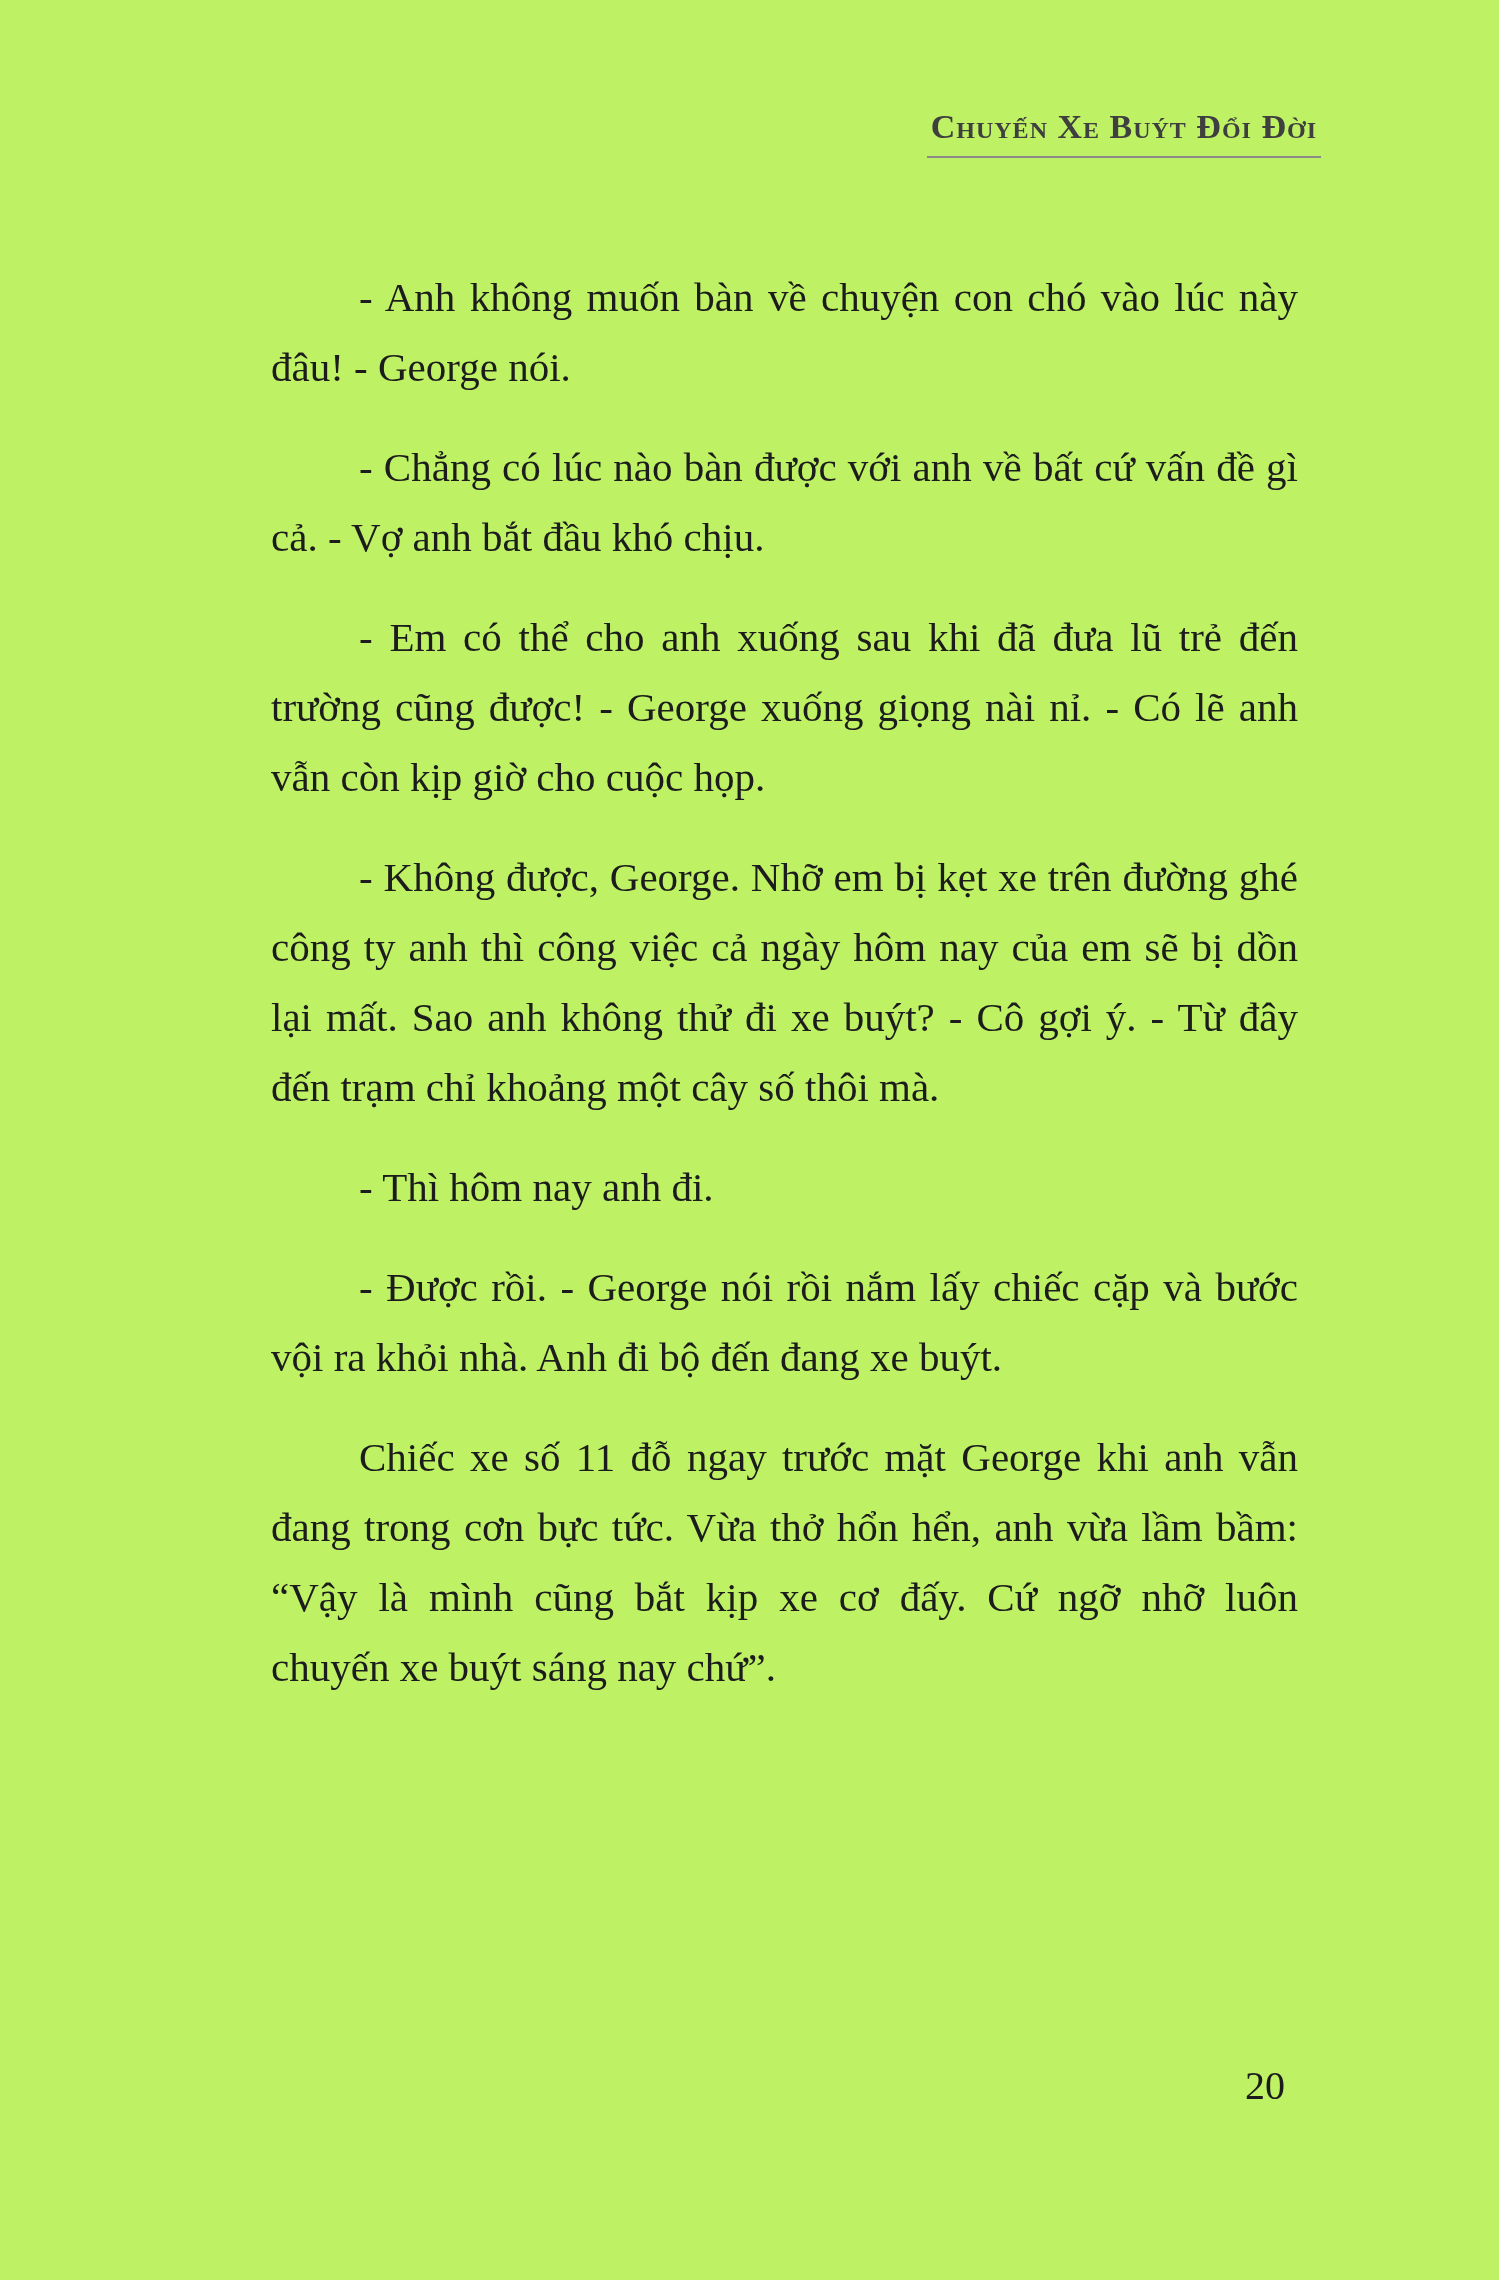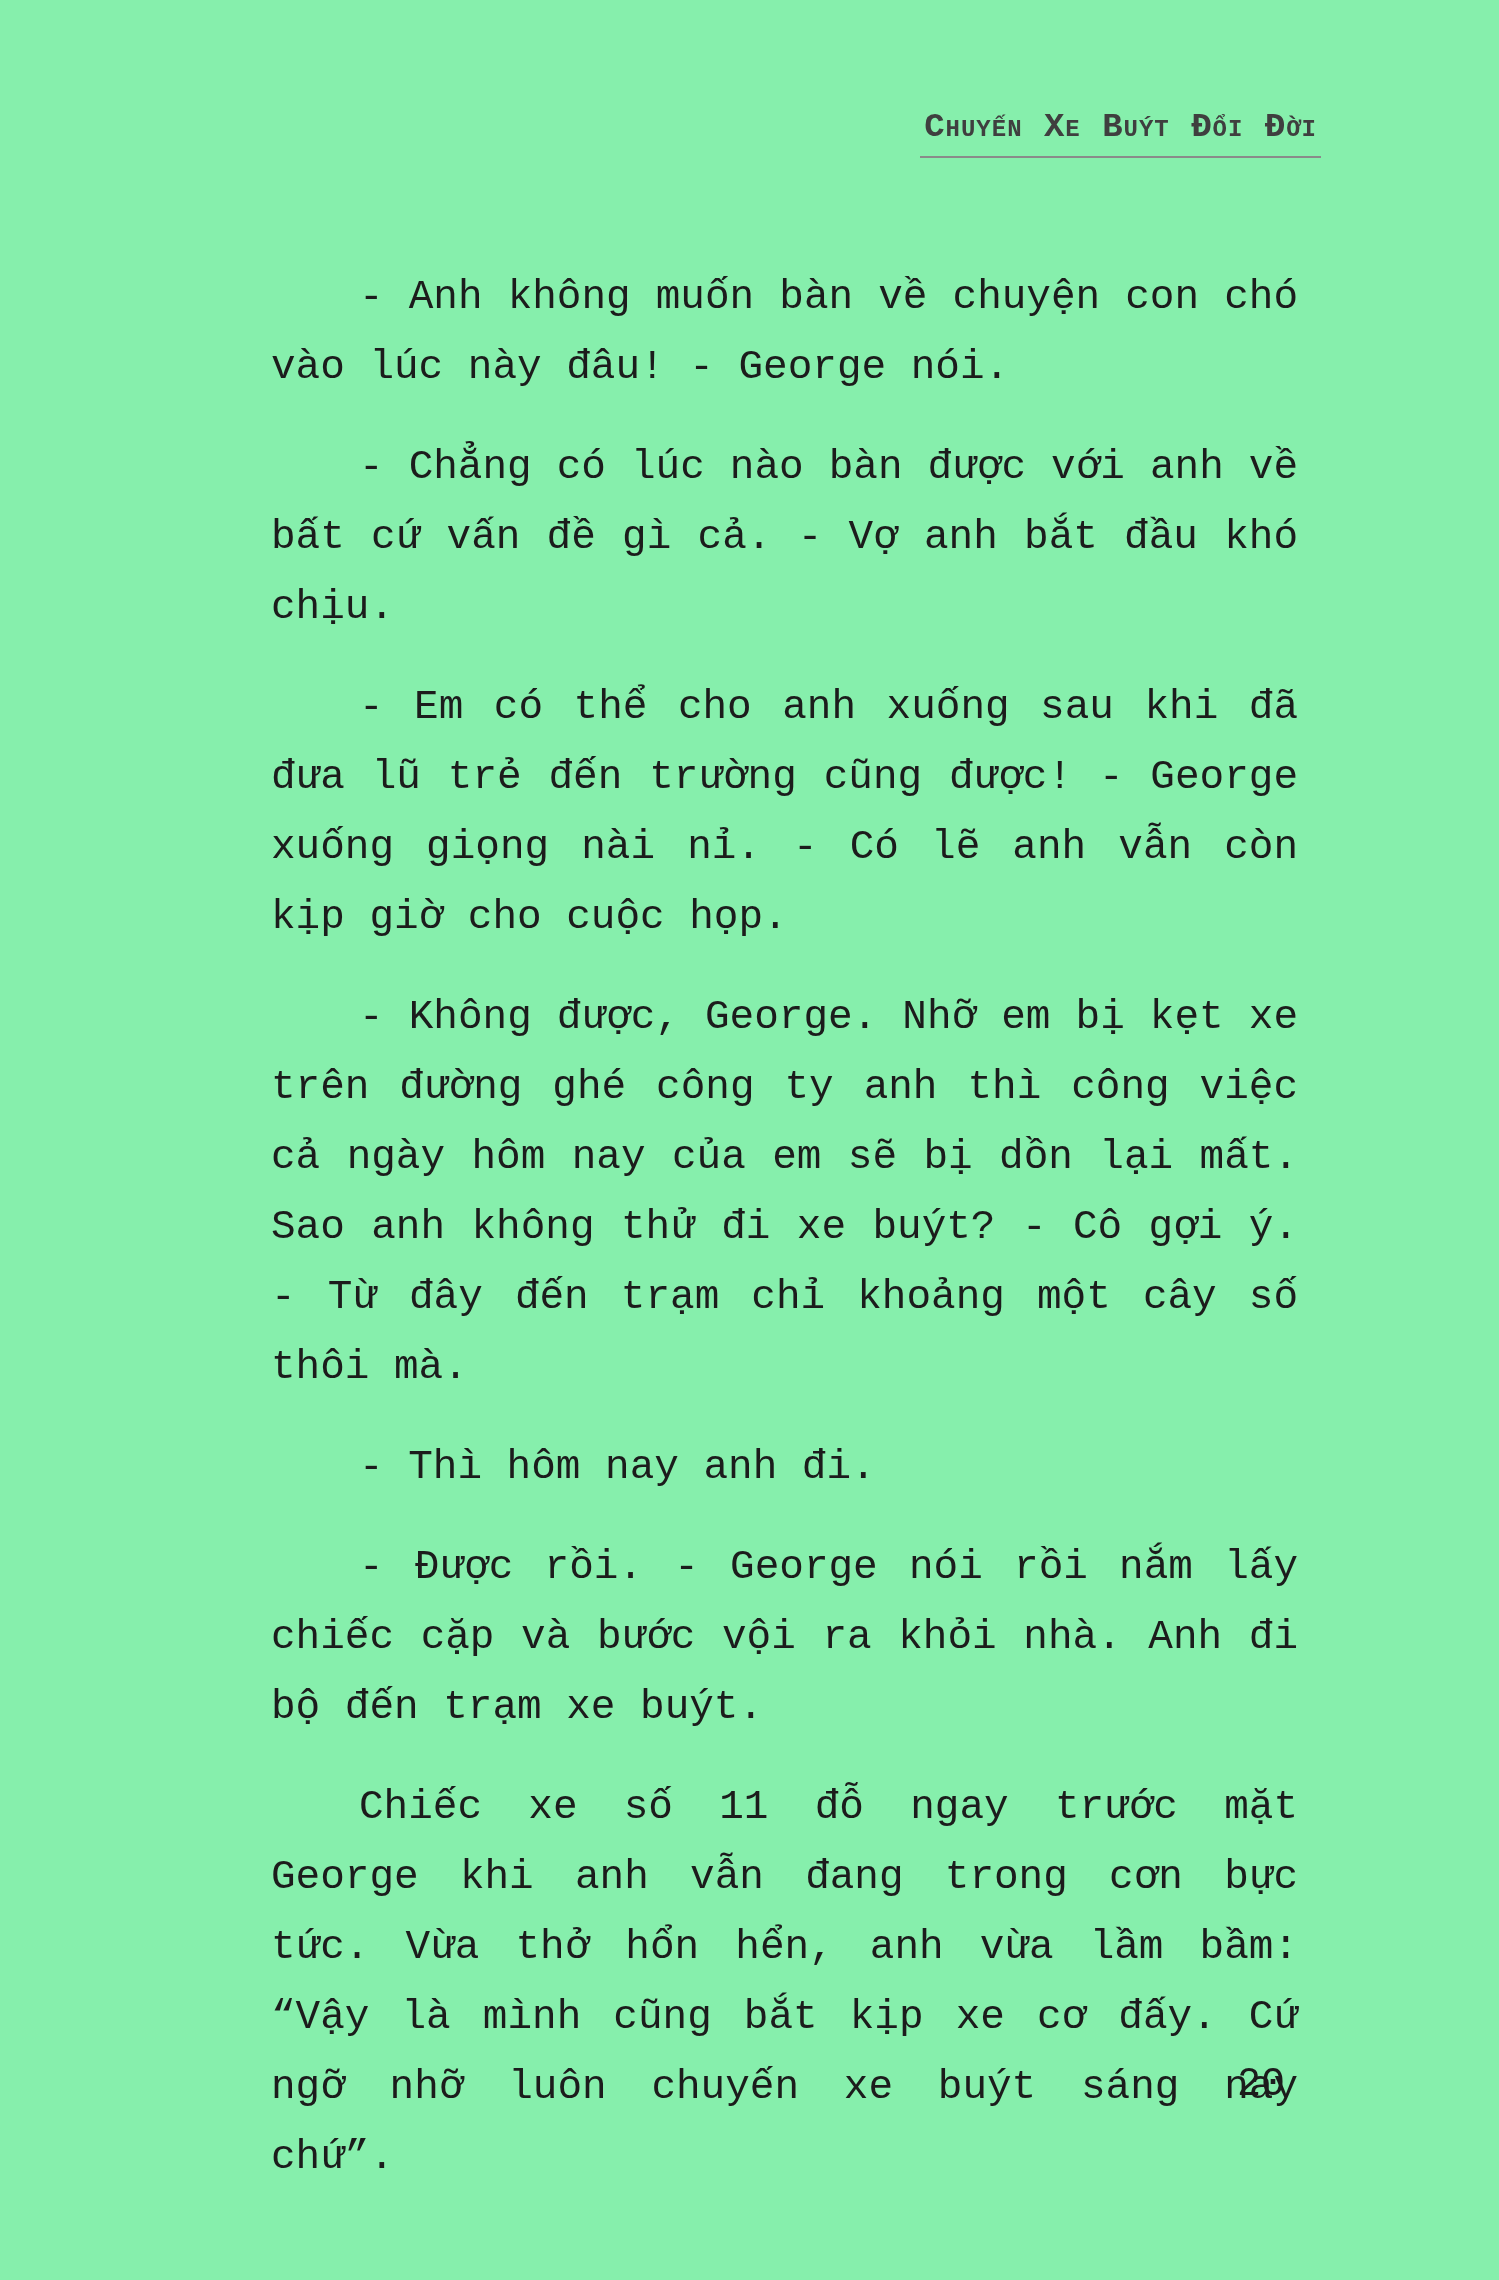--- a/index.html
+++ b/index.html
@@ -4,22 +4,22 @@
 <style>
   html, body {
     margin: 0;
     padding: 0;
     background: #ffffff;
   }
   .page {
     position: relative;
     width: 1499px;
     height: 2280px;
-    background: #86efac;
-    font-family: Liberation Mono, monospace;
+    background: #bef264;
+    font-family: Liberation Serif, serif;
     color: #1c1c1c;
     overflow: hidden;
     box-sizing: border-box;
   }
   .running-head {
     position: absolute;
     top: 108px;
     right: 178px;
     text-align: right;
   }
@@ -65,19 +65,19 @@
     <span class="title">Chuyến Xe Buýt Đổi Đời</span>
   </div>
 
   <div class="content">
 
   <p class="para">- Anh không muốn bàn về chuyện con chó vào lúc này đâu! - George nói.</p>
       <p class="para">- Chẳng có lúc nào bàn được với anh về bất cứ vấn đề gì cả. - Vợ anh bắt đầu khó chịu.</p>
       <p class="para">- Em có thể cho anh xuống sau khi đã đưa lũ trẻ đến trường cũng được! -  George xuống giọng nài nỉ. - Có lẽ anh vẫn còn kịp giờ cho cuộc họp.</p>
       <p class="para">- Không được, George. Nhỡ em bị kẹt xe trên đường ghé công ty anh thì công việc cả ngày hôm nay của em sẽ bị dồn lại mất. Sao anh không thử đi xe buýt? - Cô gợi ý. - Từ đây đến trạm chỉ khoảng một cây số thôi mà.</p>
       <p class="para">- Thì hôm nay anh đi.</p>
-      <p class="para">- Được rồi. - George nói rồi nắm lấy chiếc cặp và bước vội ra khỏi nhà. Anh đi bộ đến trạm xe buýt.</p>
+      <p class="para">- Được rồi. - George nói rồi nắm lấy chiếc cặp và bước vội ra khỏi nhà. Anh đi bộ đến đang xe buýt.</p>
       <p class="para">Chiếc xe số 11 đỗ ngay trước mặt George khi anh vẫn đang trong cơn bực tức. Vừa thở hổn hển, anh vừa lầm bầm: “Vậy là mình cũng bắt kịp xe cơ đấy. Cứ ngỡ nhỡ luôn chuyến xe buýt sáng nay chứ”.</p>
     </div>
 
   <div class="page-number">20</div>
 
 </div>
 
 </body></html>

